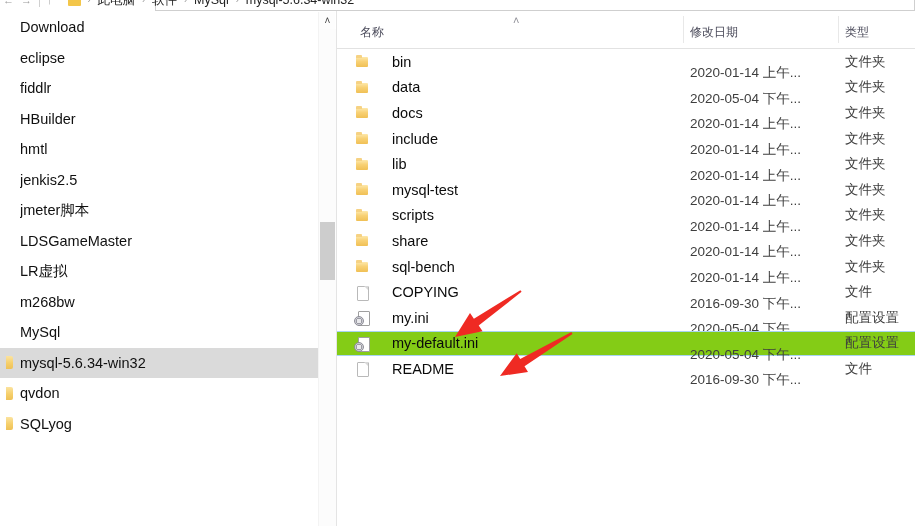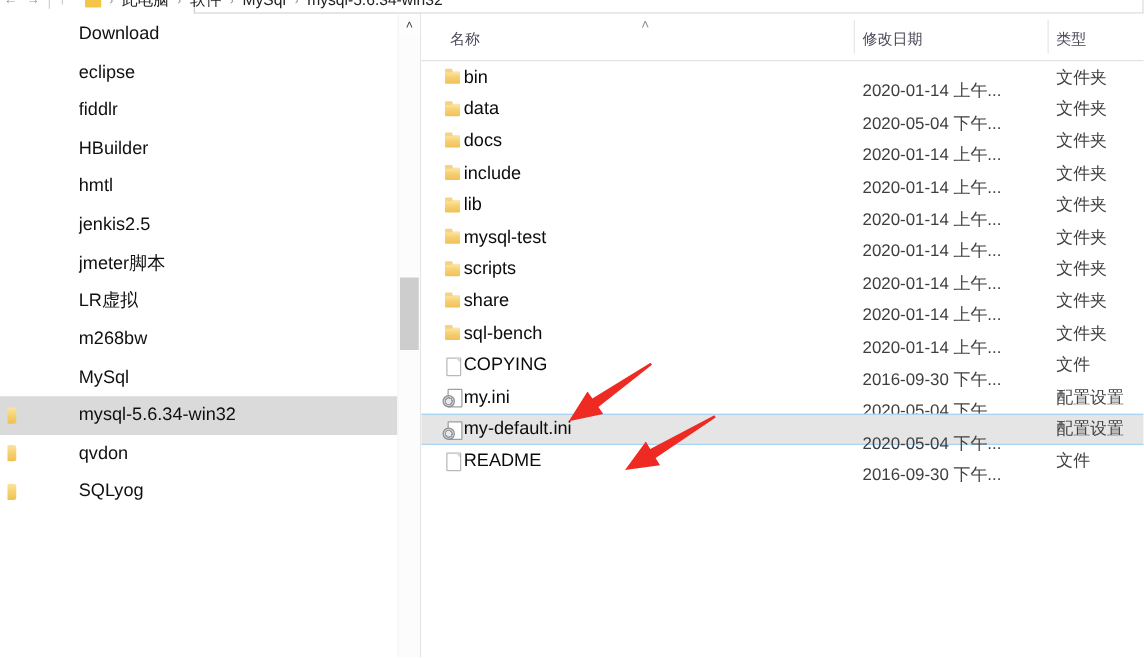--- a/index.html
+++ b/index.html
@@ -47,21 +47,21 @@
     position: relative; height: 30.5px; display: flex; align-items: center;
     padding-left: 6px; font-size: 14.5px; color: #101010; white-space: nowrap;
   }
   .nav-item.selected { background: #dadada; }
   .nav-icon {
     width: 7px; height: 13px; margin-right: 7px; flex: 0 0 auto;
     background: linear-gradient(180deg,#fbe3a0 0%,#f6cf6a 55%,#eec157 100%);
     border-radius: 0 2px 2px 0; opacity: 0;
   }
   .nav-item.has-icon .nav-icon { opacity: 1; }
-  .nav-label { overflow: hidden; margin-left: 43px; }
+  .nav-label { overflow: hidden; }
   .nav-label.spaced { letter-spacing: 4px; padding-left: 3px; }
 
   
   .nav-scroll {
     position: absolute; right: 1px; top: 0px; width: 17px; height: 514px;
     background: #fdfdfd; border-left: 1px solid #f3f3f3;
   }
   .nav-scroll-up {
     position: absolute; top: 0; left: 0; width: 17px; height: 17px;
     display: flex; align-items: center; justify-content: center;
@@ -103,25 +103,25 @@
     position: absolute; left: 176px; top: 4px;
     font-size: 11px; color: #8e8e96; line-height: 1;
   }
 
   
   .rows { position: relative; }
   .row {
     position: relative; height: 25.6px; display: flex; align-items: center;
     font-size: 14.5px; color: #0b0b0b; white-space: nowrap;
   }
-  .row.selected { background: #e5e5e5; border-top: 1px solid #a8d4f2; border-bottom: 1px solid #a8d4f2; }
+  .row.selected { background: #84cc16; border-top: 1px solid #a8d4f2; border-bottom: 1px solid #a8d4f2; }
   .cell-name { position: absolute; left: 17px; display: flex; align-items: center; }
   .cell-date { position: absolute; left: 353px; font-size: 13.5px; color: #3e3e3e; margin-top: 23px; }
   .cell-type { position: absolute; left: 508px; font-size: 13.5px; color: #3e3e3e; }
-  .rowlabel { margin-left: 1px; }
+  .rowlabel { margin-left: 22px; }
 
   
   .ico { position: relative; width: 16px; height: 15px; flex: 0 0 auto; }
   .ico-folder::before {
     content: ""; position: absolute; left: 2px; top: 3px; width: 12px; height: 10px;
     background: linear-gradient(180deg,#fde8ab 0%,#f8d175 45%,#f0c055 100%);
     border-radius: 1px;
   }
   .ico-folder::after {
     content: ""; position: absolute; left: 2px; top: 1px; width: 6px; height: 3px;
@@ -199,20 +199,24 @@
         <div class="nav-item">
           <span class="nav-icon"></span>
           <span class="nav-label">jenkis2.5</span>
         </div>
         <div class="nav-item">
           <span class="nav-icon"></span>
           <span class="nav-label">jmeter脚本</span>
         </div>
         <div class="nav-item">
           <span class="nav-icon"></span>
+          <span class="nav-label">LDSGameMaster</span>
+        </div>
+        <div class="nav-item">
+          <span class="nav-icon"></span>
           <span class="nav-label">LR虚拟</span>
         </div>
         <div class="nav-item">
           <span class="nav-icon"></span>
           <span class="nav-label">m268bw</span>
         </div>
         <div class="nav-item">
           <span class="nav-icon"></span>
           <span class="nav-label">MySql</span>
         </div>

